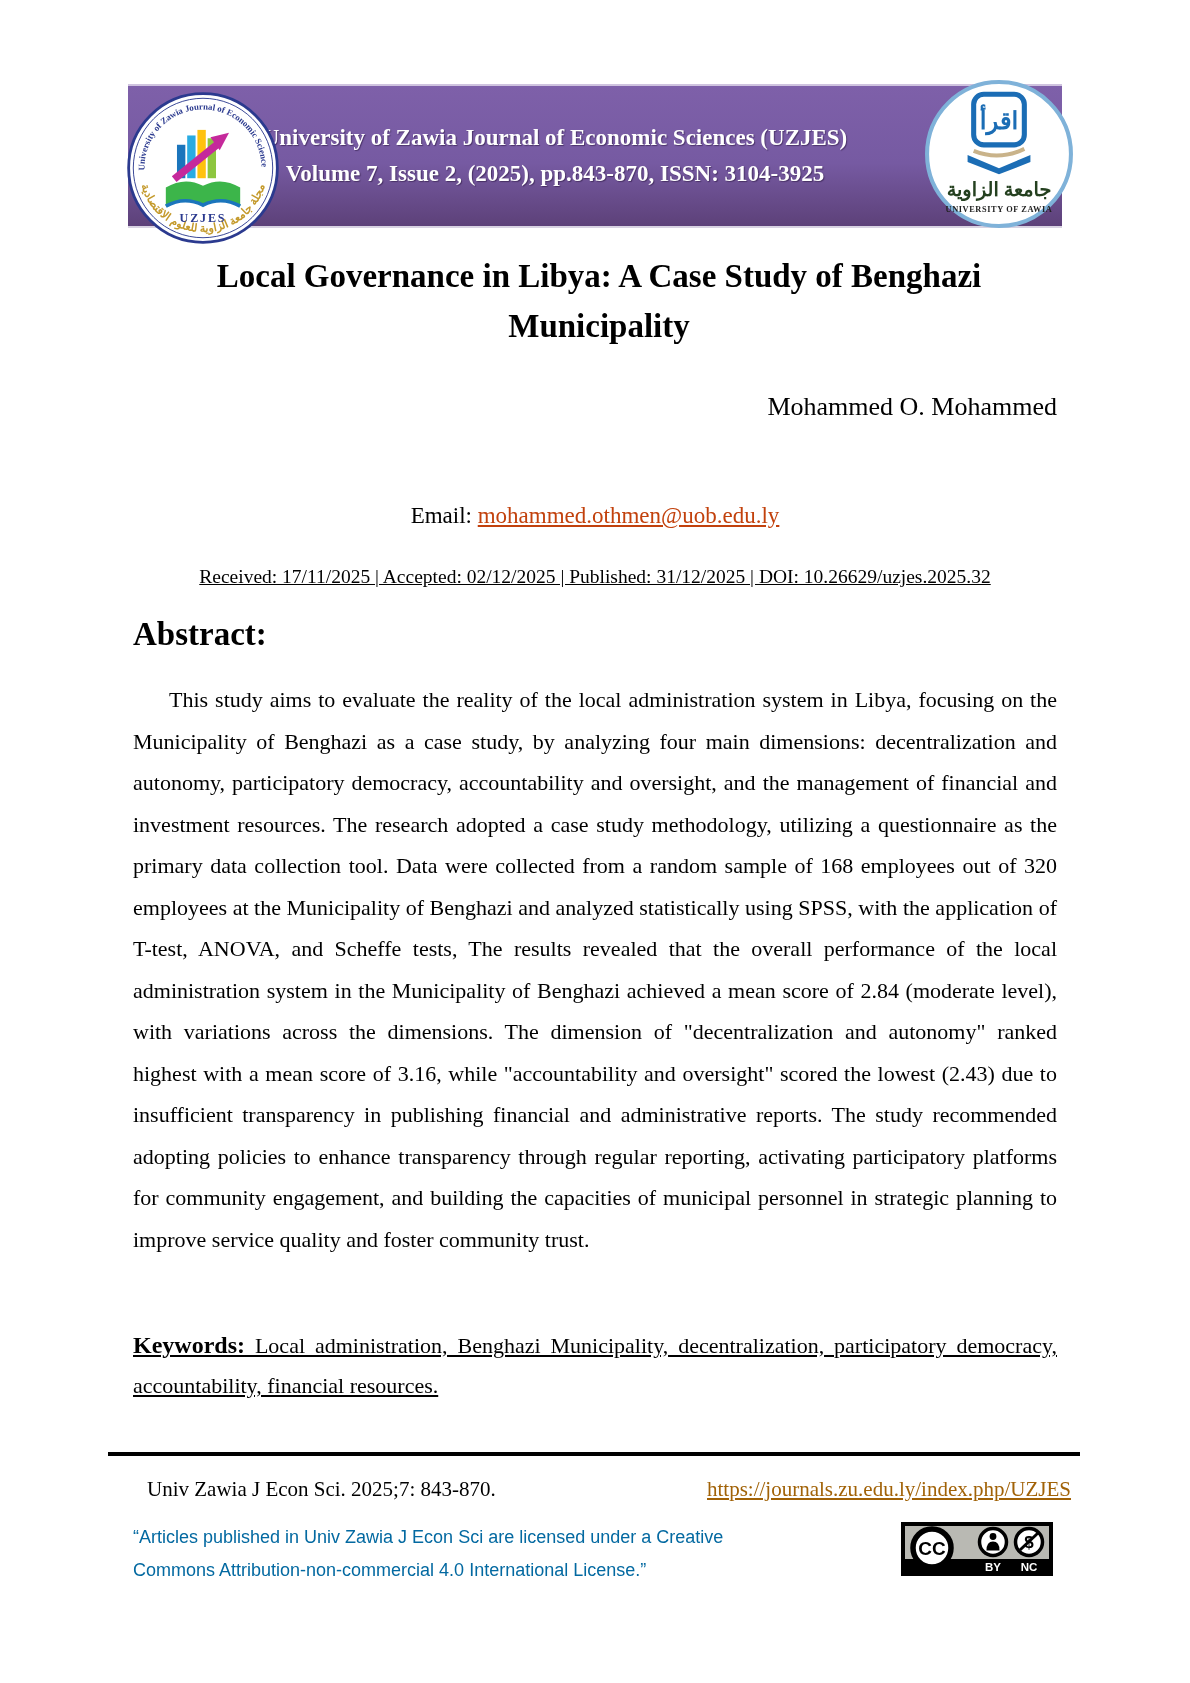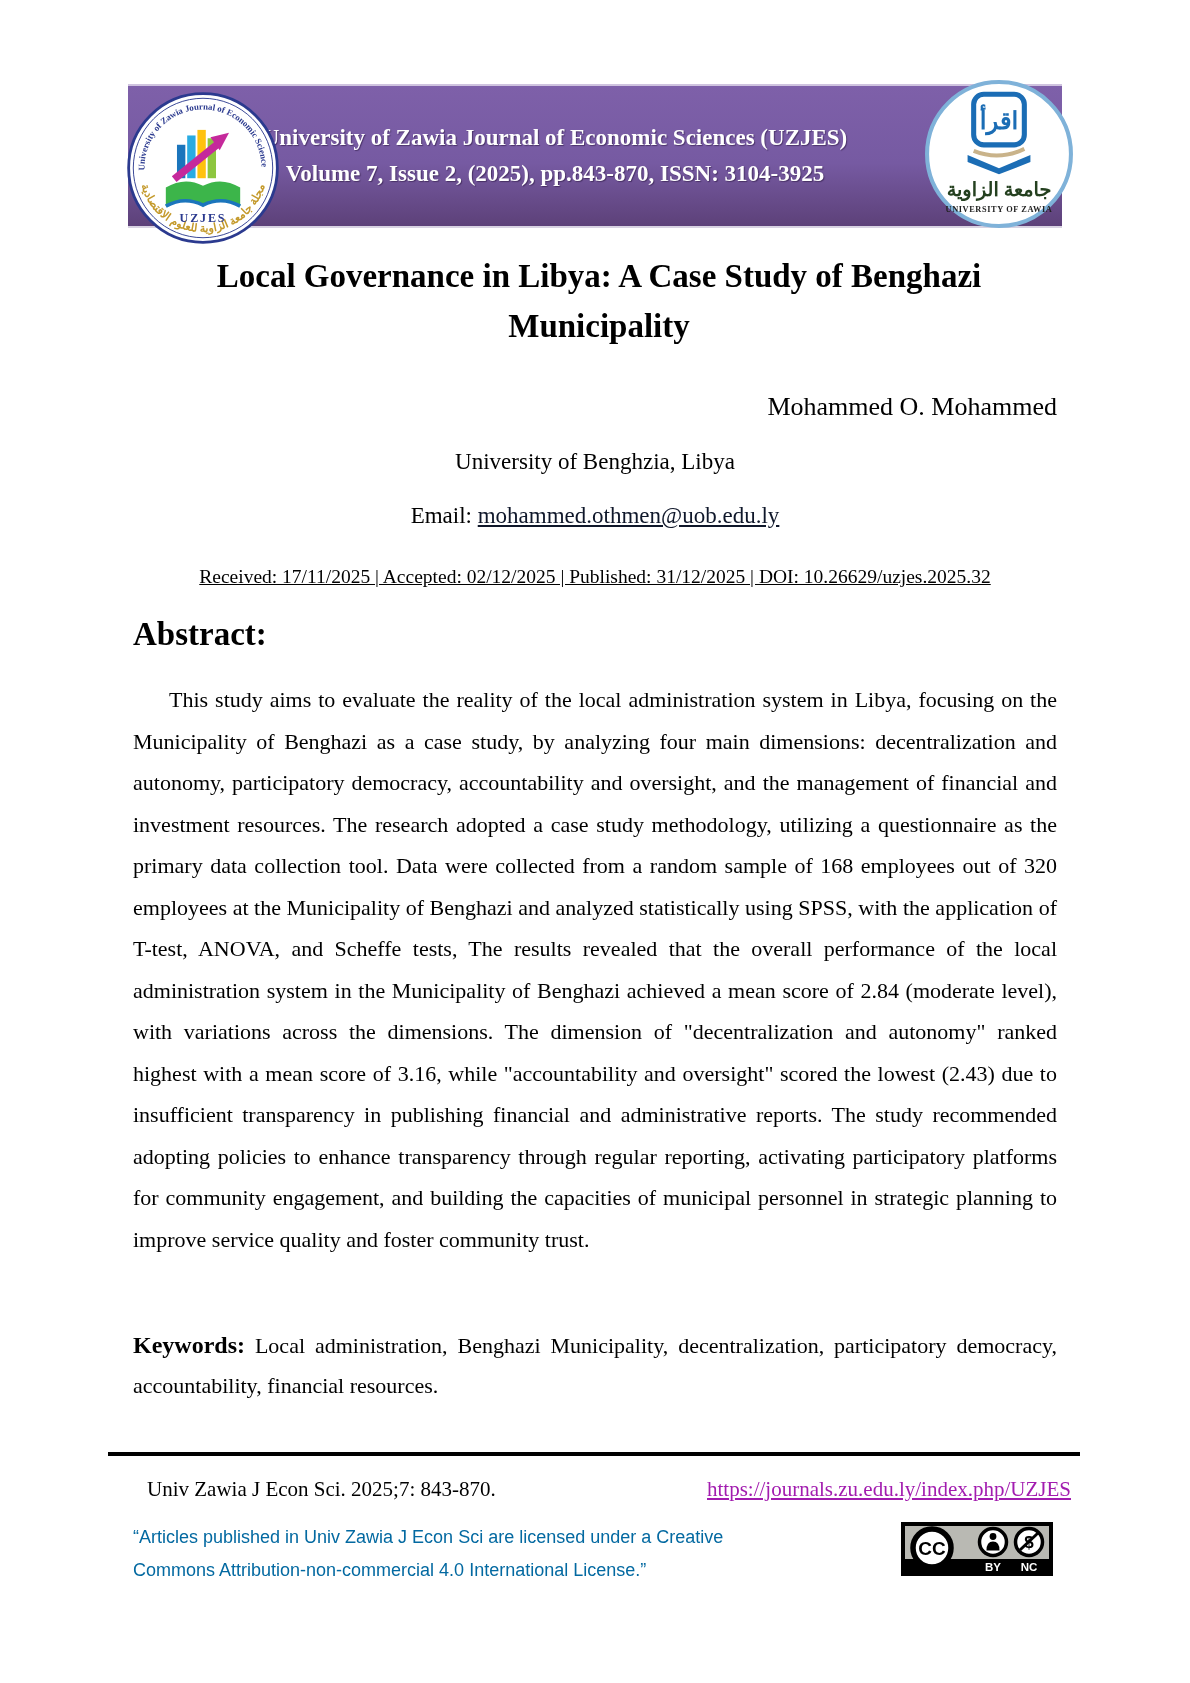--- a/index.html
+++ b/index.html
@@ -31,21 +31,21 @@
   .logo-right { position:absolute; left:923px; top:78px;  width:152px; height:152px; z-index:3; }
 
   
   .title {
     position:absolute; left:133px; top:247px; width:924px;
     text-align:center; font-size:33px; font-weight:bold; line-height:50px;
   }
   .author      { position:absolute; left:133px; top:392px; width:924px; text-align:right; font-size:26px; }
   .affiliation { position:absolute; left:133px; top:449px; width:924px; text-align:center; font-size:23px; }
   .email-line  { position:absolute; left:133px; top:503px; width:924px; text-align:center; font-size:23px; }
-  .email-line a { color:#0f172a; text-decoration:underline;font-family:Liberation Serif, serif; }
+  .email-line a { color:#c2410c; text-decoration:underline;font-family:Liberation Serif, serif; }
   .meta-line   {
     position:absolute; left:133px; top:566px; width:924px; text-align:center;
     font-size:19.5px; text-decoration:underline;
   }
 
   
   .abstract-heading {
     position:absolute; left:133px; top:616px;
     font-size:33px; font-weight:bold;
   }
@@ -62,21 +62,21 @@
 
   
   .footer-rule {
     position:absolute; left:108px; top:1452px; width:972px; height:4px;
     background:#000;
   }
   .footer-cite {
     position:absolute; left:147px; top:1477px; width:924px;
     font-size:21px; display:flex; justify-content:space-between; align-items:baseline;
   }
-  .footer-cite a { color:#a21caf; text-decoration:underline; }
+  .footer-cite a { color:#a16207; text-decoration:underline; }
   .license-text {
     position:absolute; left:133px; top:1521px; width:660px;
     font-family:"Liberation Sans", sans-serif;
     font-size:18px; line-height:33px; color:#0369a1;
   }
   .cc-badge { position:absolute; left:901px; top:1522px; width:152px; height:54px; }
 </style>
 </head>
 <body>
 
@@ -123,28 +123,27 @@
       <text x="75" y="50" text-anchor="middle" font-size="24" font-weight="bold" fill="#1b6db5">اقرأ</text>
       <path d="M 50 72 Q 75 82 100 70" stroke="#c9b38a" stroke-width="4" fill="none"></path>
       <path d="M 44 76 L 75 89 L 106 76 L 106 83 L 75 95 L 44 83 Z" fill="#1b6db5"></path>
     </g>
     <text x="75" y="116" text-anchor="middle" font-size="19" font-weight="bold" fill="#24401f">جامعة الزاوية</text>
     <text x="75" y="132" text-anchor="middle" font-size="8.2" font-weight="bold" fill="#222222" letter-spacing="0.6">UNIVERSITY OF ZAWIA</text>
   </svg>
 
   <h1 class="title" style="margin:4px;">Local Governance in Libya: A Case Study of Benghazi Municipality</h1>
   <div class="author">Mohammed O. Mohammed</div>
-  <div class="affiliation">University of Benghzia, Libya</div>
   <div class="email-line"><span>Email: </span><a href="#">mohammed.othmen@uob.edu.ly</a></div>
   <div class="meta-line">Received: 17/11/2025 | Accepted: 02/12/2025 | Published: 31/12/2025 | DOI: 10.26629/uzjes.2025.32</div>
 
   <div class="abstract-heading">Abstract:</div>
   <p class="abstract-body" style="margin:0;">This study aims to evaluate the reality of the local administration system in Libya, focusing on the Municipality of Benghazi as a case study, by analyzing four main dimensions: decentralization and autonomy, participatory democracy, accountability and oversight, and the management of financial and investment resources. The research adopted a case study methodology, utilizing a questionnaire as the primary data collection tool. Data were collected from a random sample of 168 employees out of 320 employees at the Municipality of Benghazi and analyzed statistically using SPSS, with the application of T-test, ANOVA, and Scheffe tests, The results revealed that the overall performance of the local administration system in the Municipality of Benghazi achieved a mean score of 2.84 (moderate level), with variations across the dimensions. The dimension of "decentralization and autonomy" ranked highest with a mean score of 3.16, while "accountability and oversight" scored the lowest (2.43) due to insufficient transparency in publishing financial and administrative reports. The study recommended adopting policies to enhance transparency through regular reporting, activating participatory platforms for community engagement, and building the capacities of municipal personnel in strategic planning to improve service quality and foster community trust.</p>
 
-  <p class="keywords" style="margin:0;"><span class="kw-label">Keywords:</span><span> Local administration, Benghazi Municipality, decentralization, participatory democracy, accountability, financial resources.</span></p>
+  <p class="keywords" style="margin:0;text-decoration:underline;"><span class="kw-label">Keywords:</span><span> Local administration, Benghazi Municipality, decentralization, participatory democracy, accountability, financial resources.</span></p>
 
   <div class="footer-rule"></div>
   <div class="footer-cite">
     <span>Univ Zawia J Econ Sci. 2025;7: 843-870.</span>
     <a href="#">https://journals.zu.edu.ly/index.php/UZJES</a>
   </div>
   <div class="license-text">“Articles published in Univ Zawia J Econ Sci are licensed under a Creative Commons Attribution-non-commercial 4.0 International License.”</div>
 
   <svg class="cc-badge" viewBox="0 0 152 54">
     <rect x="2" y="2" width="148" height="50" fill="#b9b9b3" stroke="#000000" stroke-width="4"></rect>

